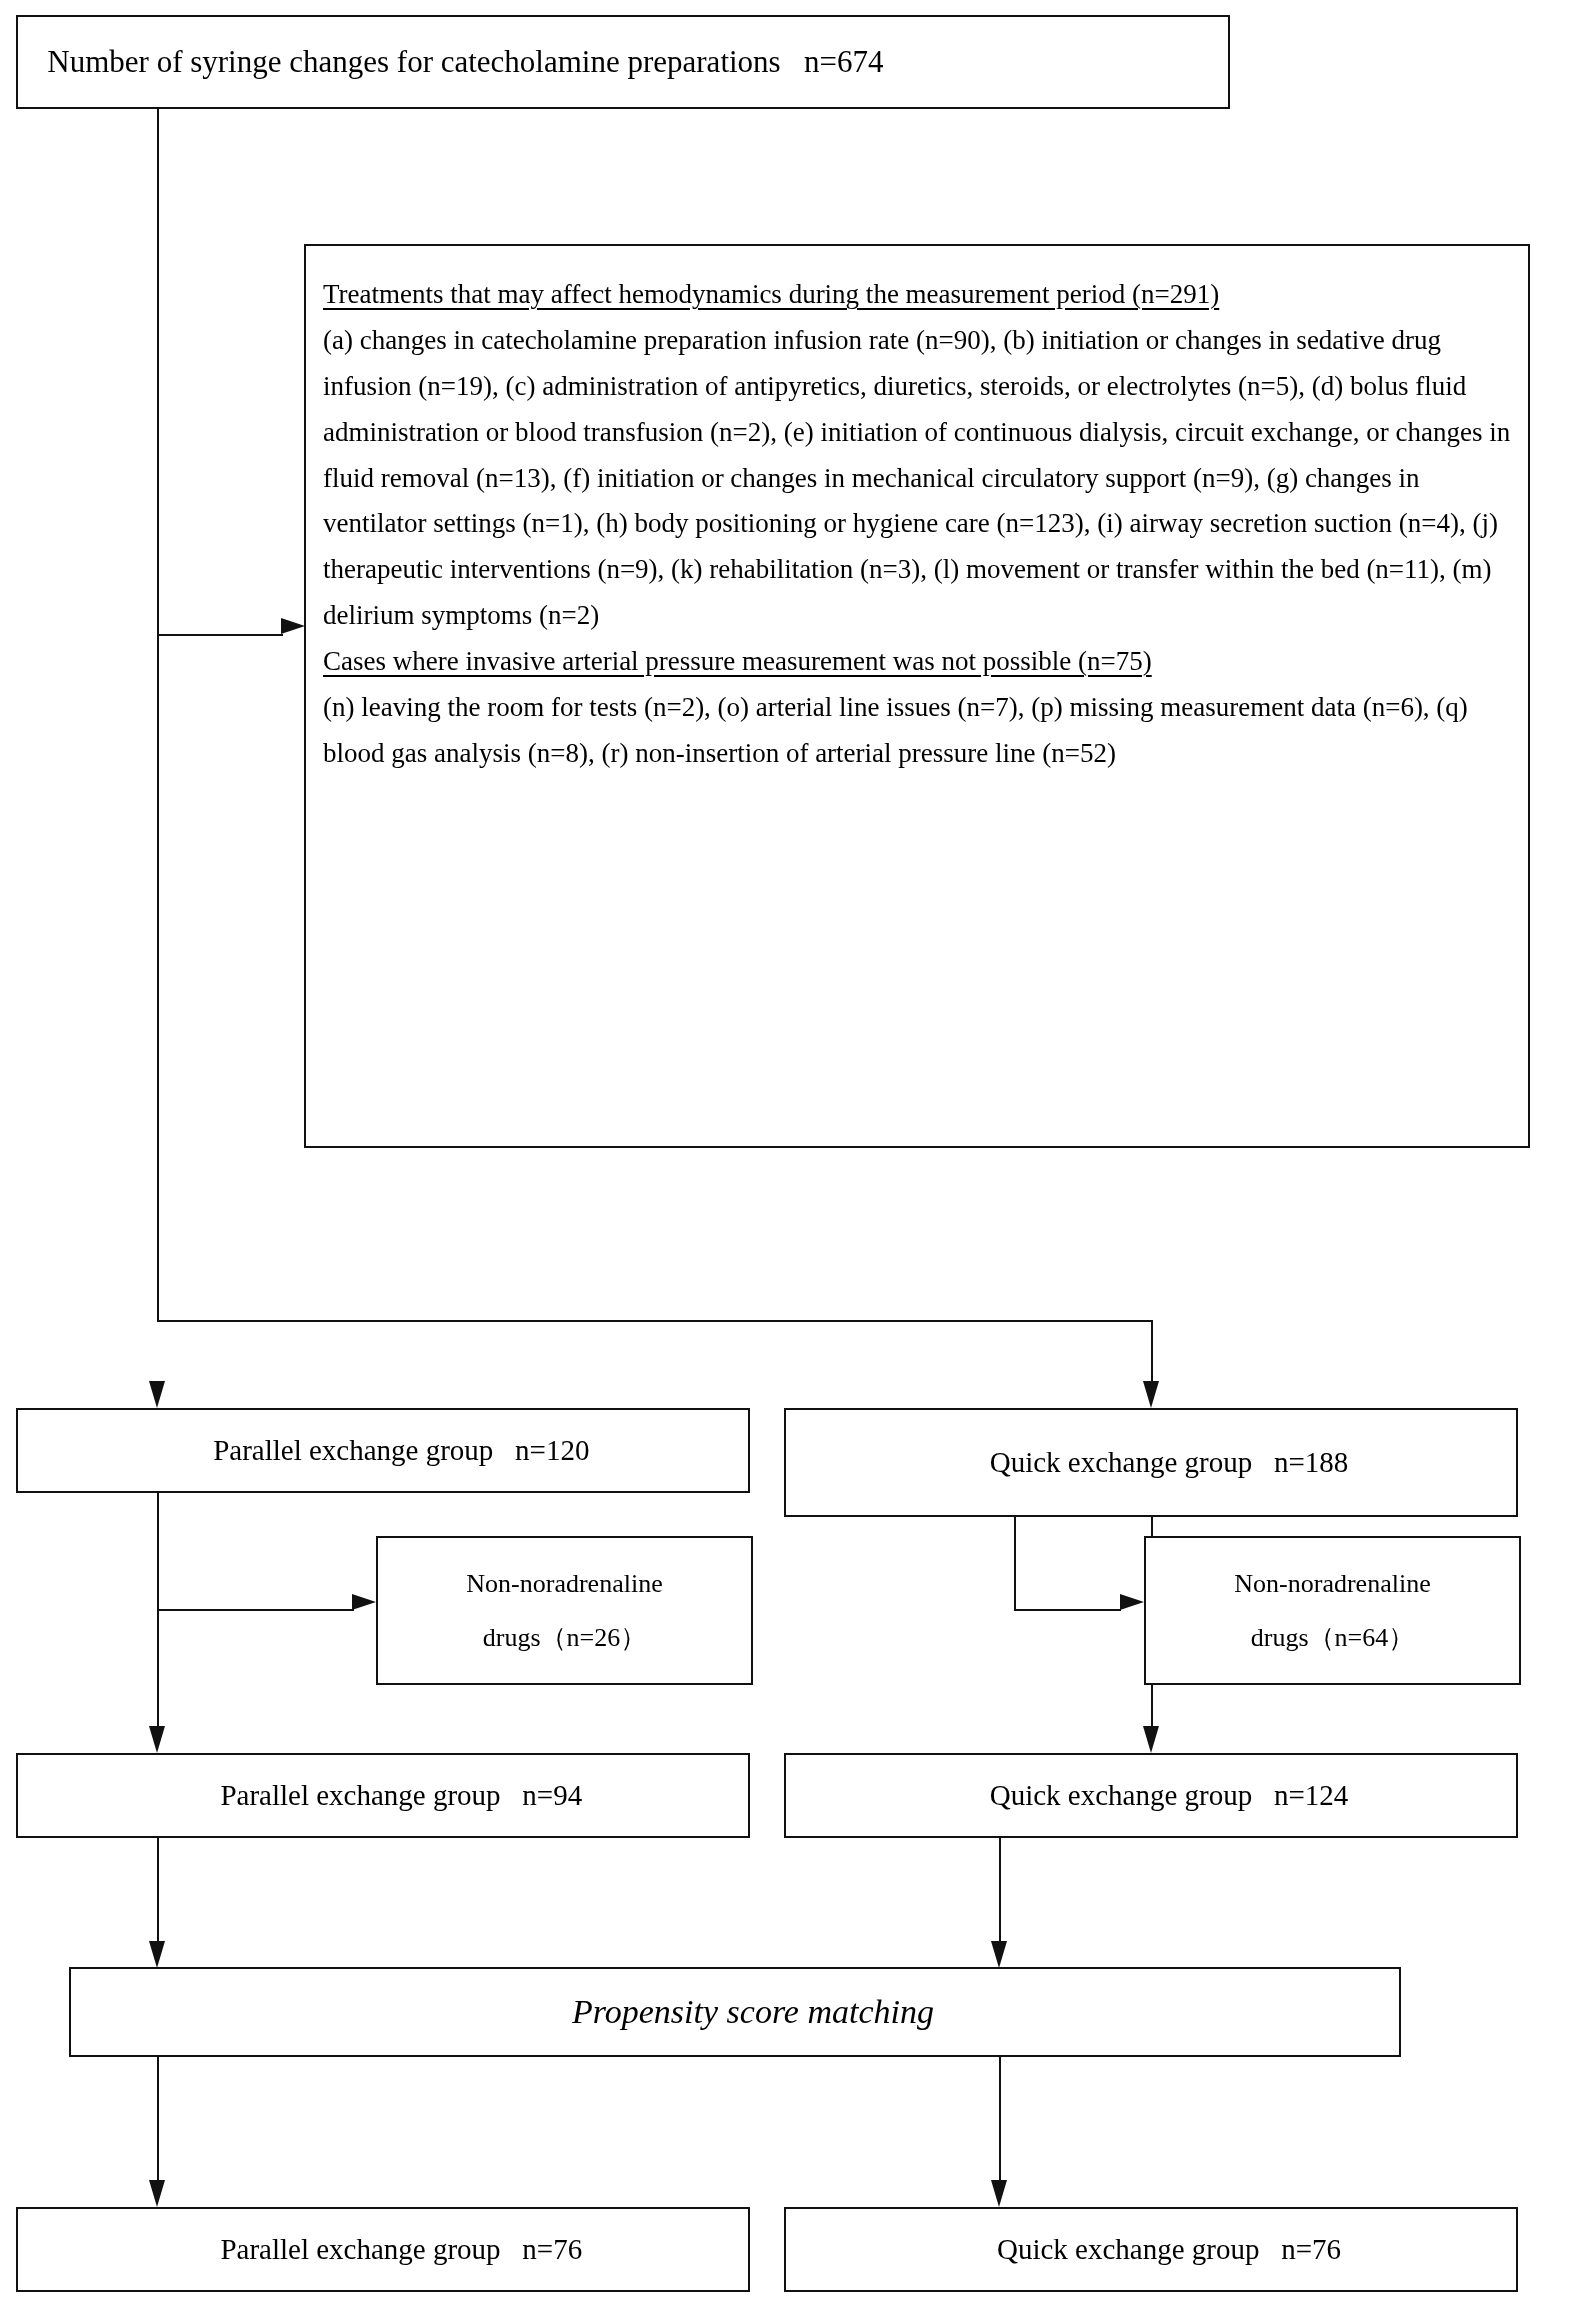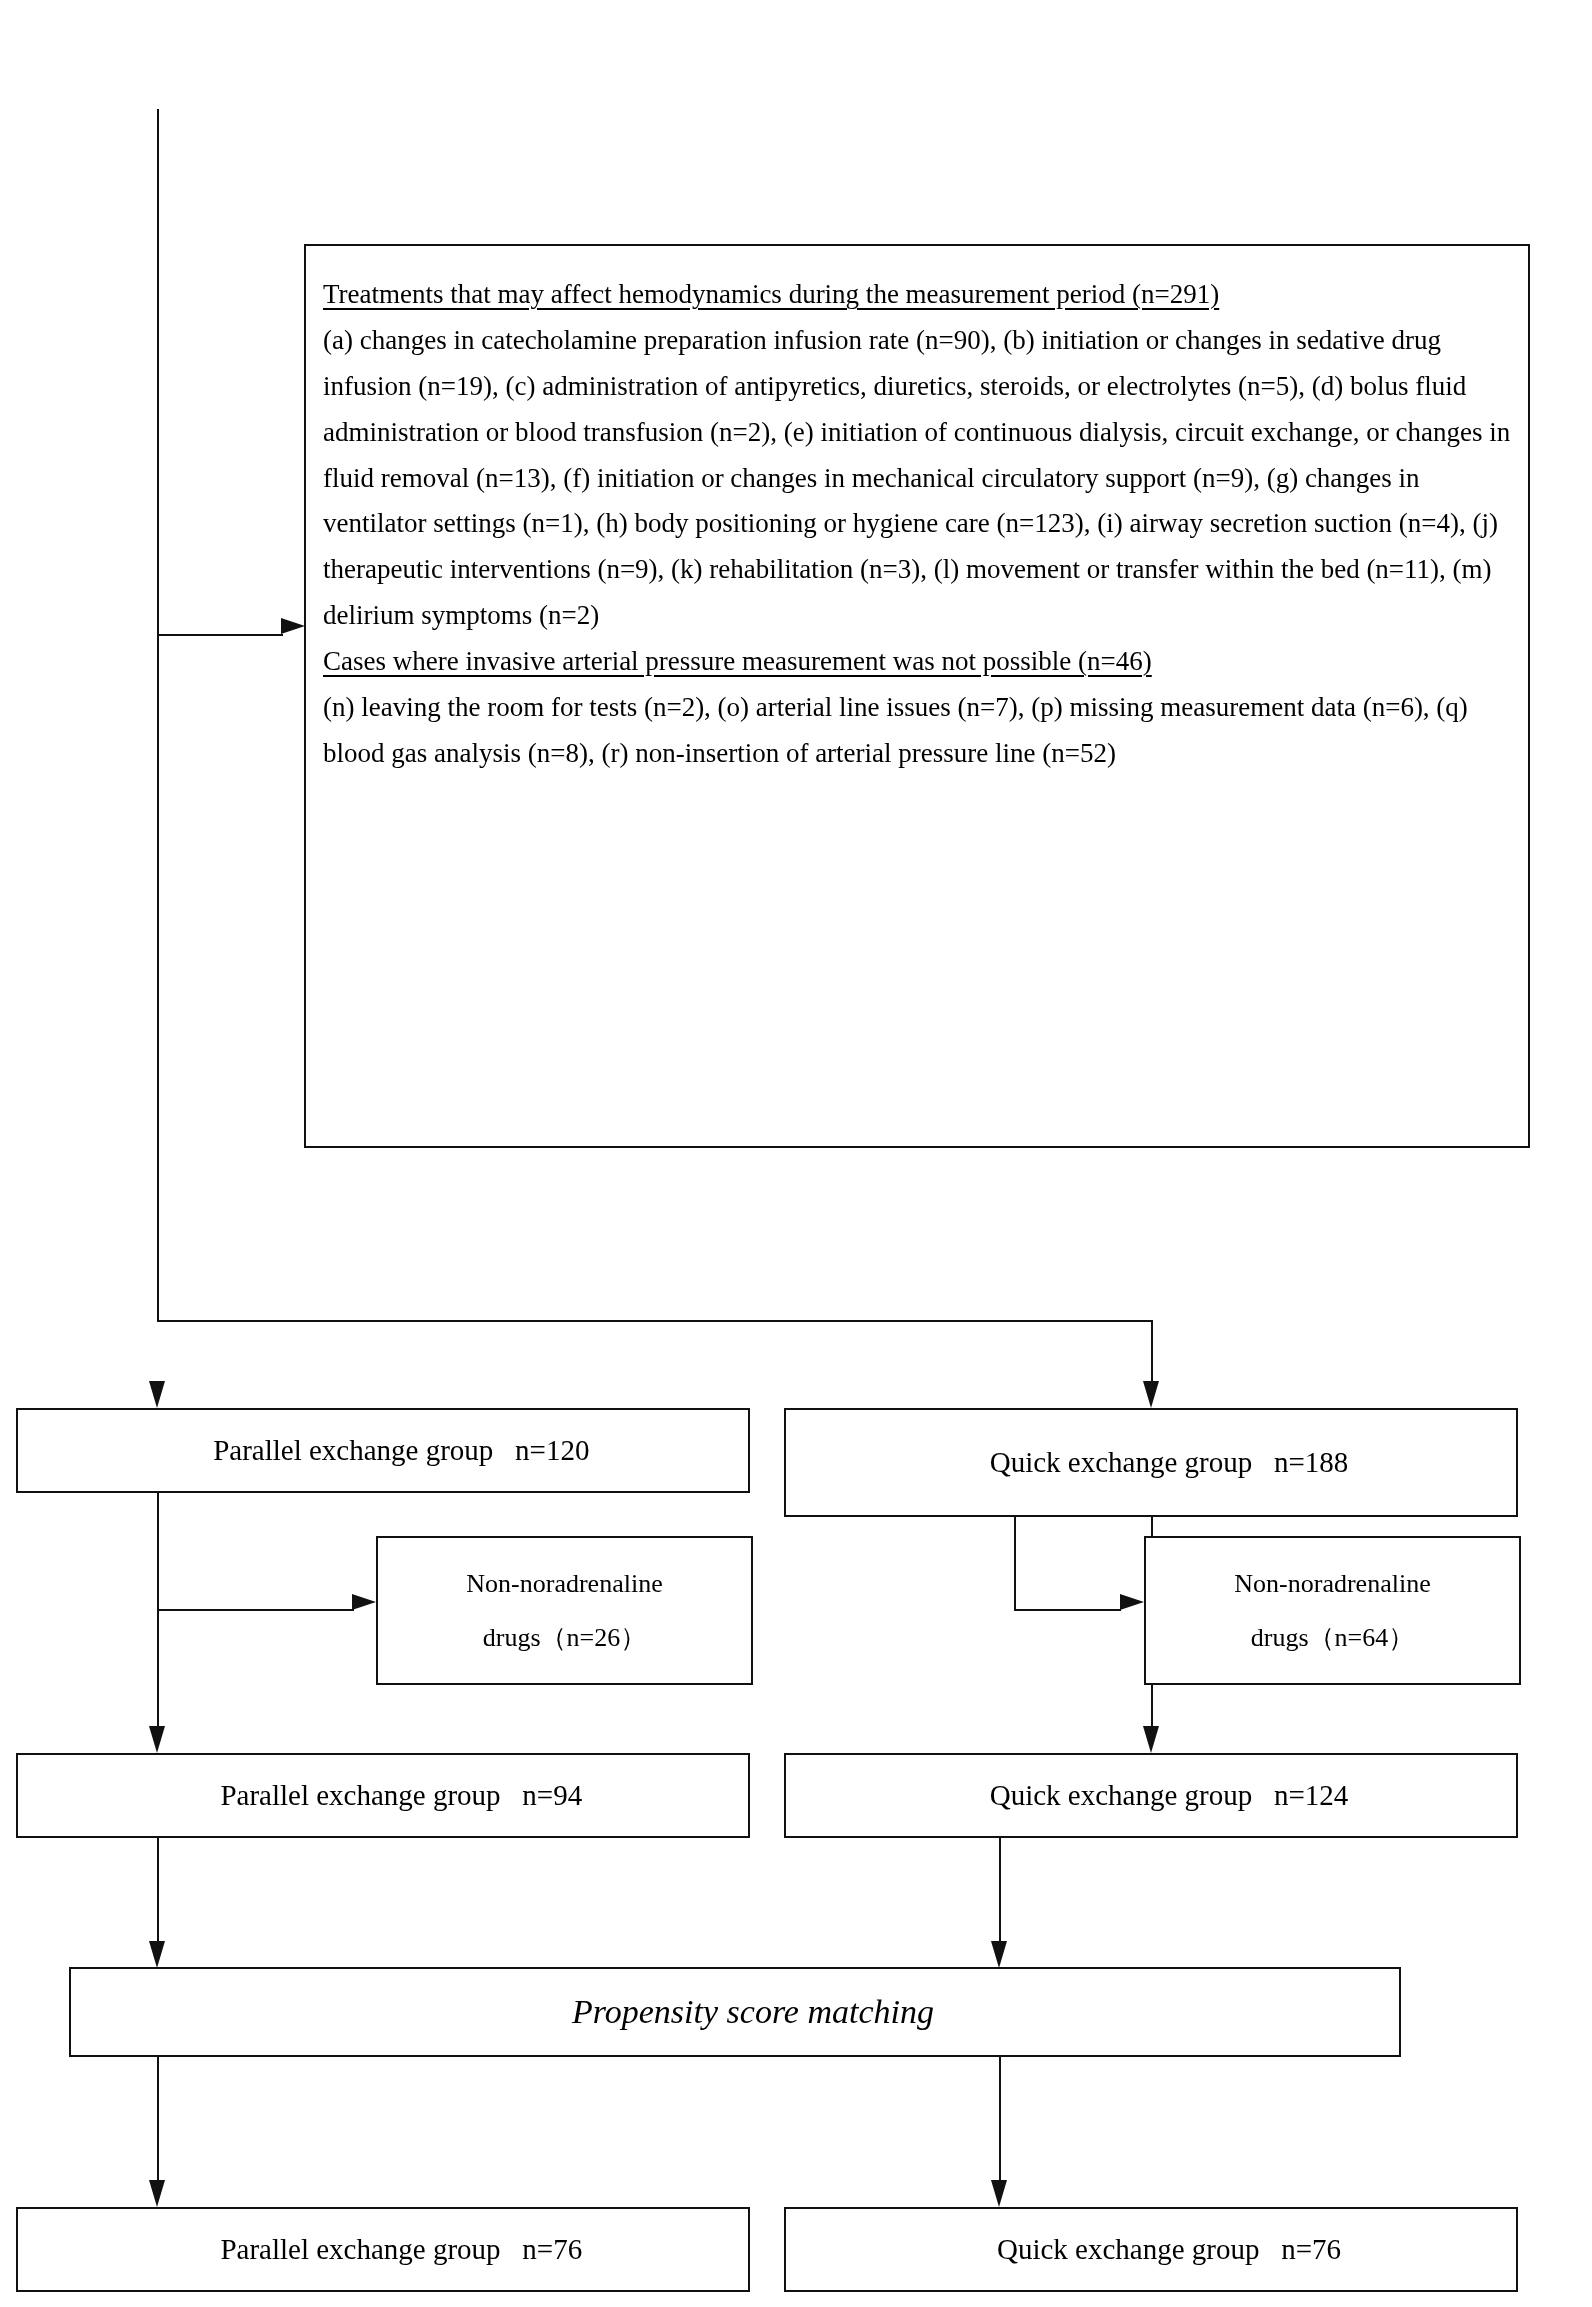--- a/index.html
+++ b/index.html
@@ -200,28 +200,31 @@
   <div class="conn vline" style="left:157px; top:1838px; height:103px;"></div>
   <div class="arrow-down" style="left:149px; top:1941px;"></div>
   <div class="conn vline" style="left:999px; top:1838px; height:103px;"></div>
   <div class="arrow-down" style="left:991px; top:1941px;"></div>
 
   <div class="conn vline" style="left:157px; top:2057px; height:124px;"></div>
   <div class="arrow-down" style="left:149px; top:2180px;"></div>
   <div class="conn vline" style="left:999px; top:2057px; height:124px;"></div>
   <div class="arrow-down" style="left:991px; top:2180px;"></div>
 
+  <div class="box" id="node-top">
+    <span class="box-label">Number of syringe changes for catecholamine preparations   n=674</span>
+  </div>
 
   <div class="box left-align" id="node-exclusion">
     <p>
       <span class="underlined-head">Treatments that may affect hemodynamics during the measurement period (n=291)</span>
     </p>
     <p>(a) changes in catecholamine preparation infusion rate (n=90), (b) initiation or changes in sedative drug infusion (n=19), (c) administration of antipyretics, diuretics, steroids, or electrolytes (n=5), (d) bolus fluid administration or blood transfusion (n=2), (e) initiation of continuous dialysis, circuit exchange, or changes in fluid removal (n=13), (f) initiation or changes in mechanical circulatory support (n=9), (g) changes in ventilator settings (n=1), (h) body positioning or hygiene care (n=123), (i) airway secretion suction (n=4), (j) therapeutic interventions (n=9), (k) rehabilitation (n=3), (l) movement or transfer within the bed (n=11), (m) delirium symptoms (n=2)</p>
     <p>
-      <span class="underlined-head">Cases where invasive arterial pressure measurement was not possible (n=46) </span>
+      <span class="underlined-head">Cases where invasive arterial pressure measurement was not possible (n=75) </span>
     </p>
     <p>(n) leaving the room for tests (n=2), (o) arterial line issues (n=7), (p) missing measurement data (n=6), (q) blood gas analysis (n=8), (r) non-insertion of arterial pressure line (n=52)</p>
   </div>
 
   <div class="box" id="node-parallel-1">
     <span class="box-label">Parallel exchange group   n=120</span>
   </div>
 
   <div class="box" id="node-quick-1">
     <span class="box-label">Quick exchange group   n=188</span>

